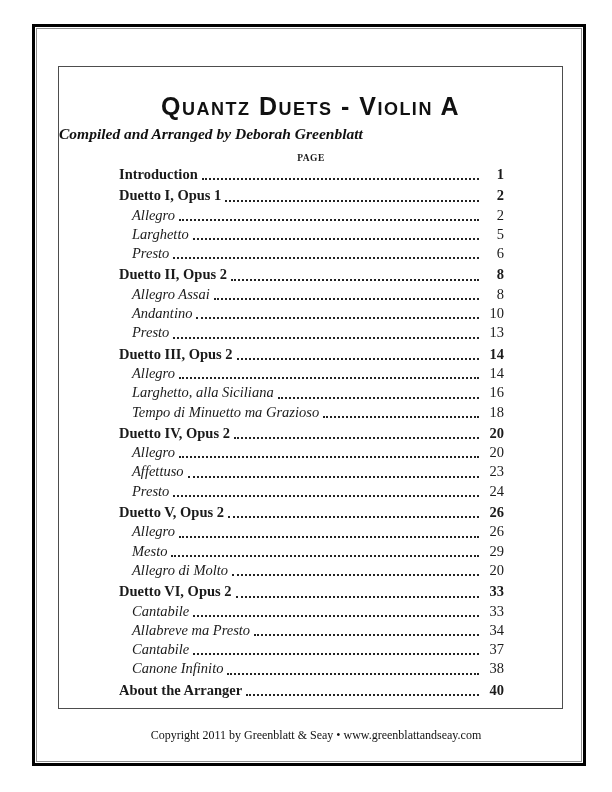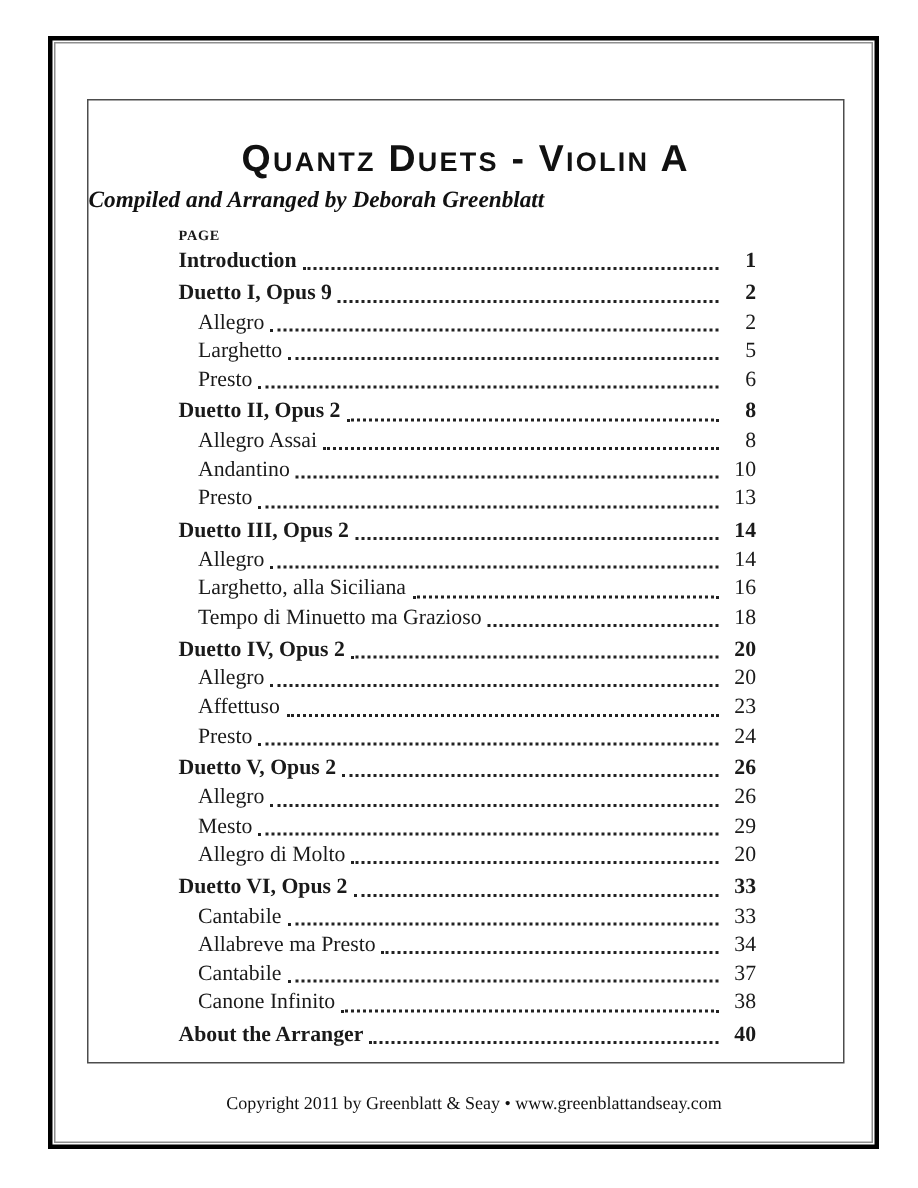--- a/index.html
+++ b/index.html
@@ -57,35 +57,35 @@
     text-align: left;
     font-style: italic;
     font-weight: bold;
     font-size: 15.5px;
     color: #111;
   }
   .toc {
     margin: 10px 58px 0 60px;
   }
   .page-col-label {
-    text-align: left;
+    text-align: center;
     font-weight: bold;
     font-size: 9.5px;
     letter-spacing: 0.5px;
     padding-right: 1px;
     margin-bottom: 2px;
   }
   .toc-row {
     display: flex;
     align-items: baseline;
     line-height: 19.3px;
     font-size: 14.5px;
   }
   .toc-row.bold { font-weight: bold; margin-top: 2px; align-items: center; }
-  .toc-row.indent .toc-label { padding-left: 13px; }
+  .toc-row.indent .toc-label { padding-left: 13px; font-style: italic; }
   .toc-label { white-space: nowrap; }
   .dots {
     flex: 1;
     align-self: flex-end;
     height: 0;
     border-bottom: 2px dotted #222;
     margin: 0 5px 4px 4px;
     min-width: 12px;
   }
   .toc-page {
@@ -119,21 +119,21 @@
       <div class="page-col-label">PAGE</div>
 
       <div>
   <div class="toc-row bold">
     <span class="toc-label">Introduction</span>
     <span class="dots"></span>
     <span class="toc-page">1</span>
   </div>
 
   <div class="toc-row bold">
-    <span class="toc-label">Duetto I, Opus 9</span>
+    <span class="toc-label">Duetto I, Opus 1</span>
     <span class="dots"></span>
     <span class="toc-page">2</span>
   </div>
 
   <div class="toc-row indent">
     <span class="toc-label">Allegro</span>
     <span class="dots"></span>
     <span class="toc-page">2</span>
   </div>
 

